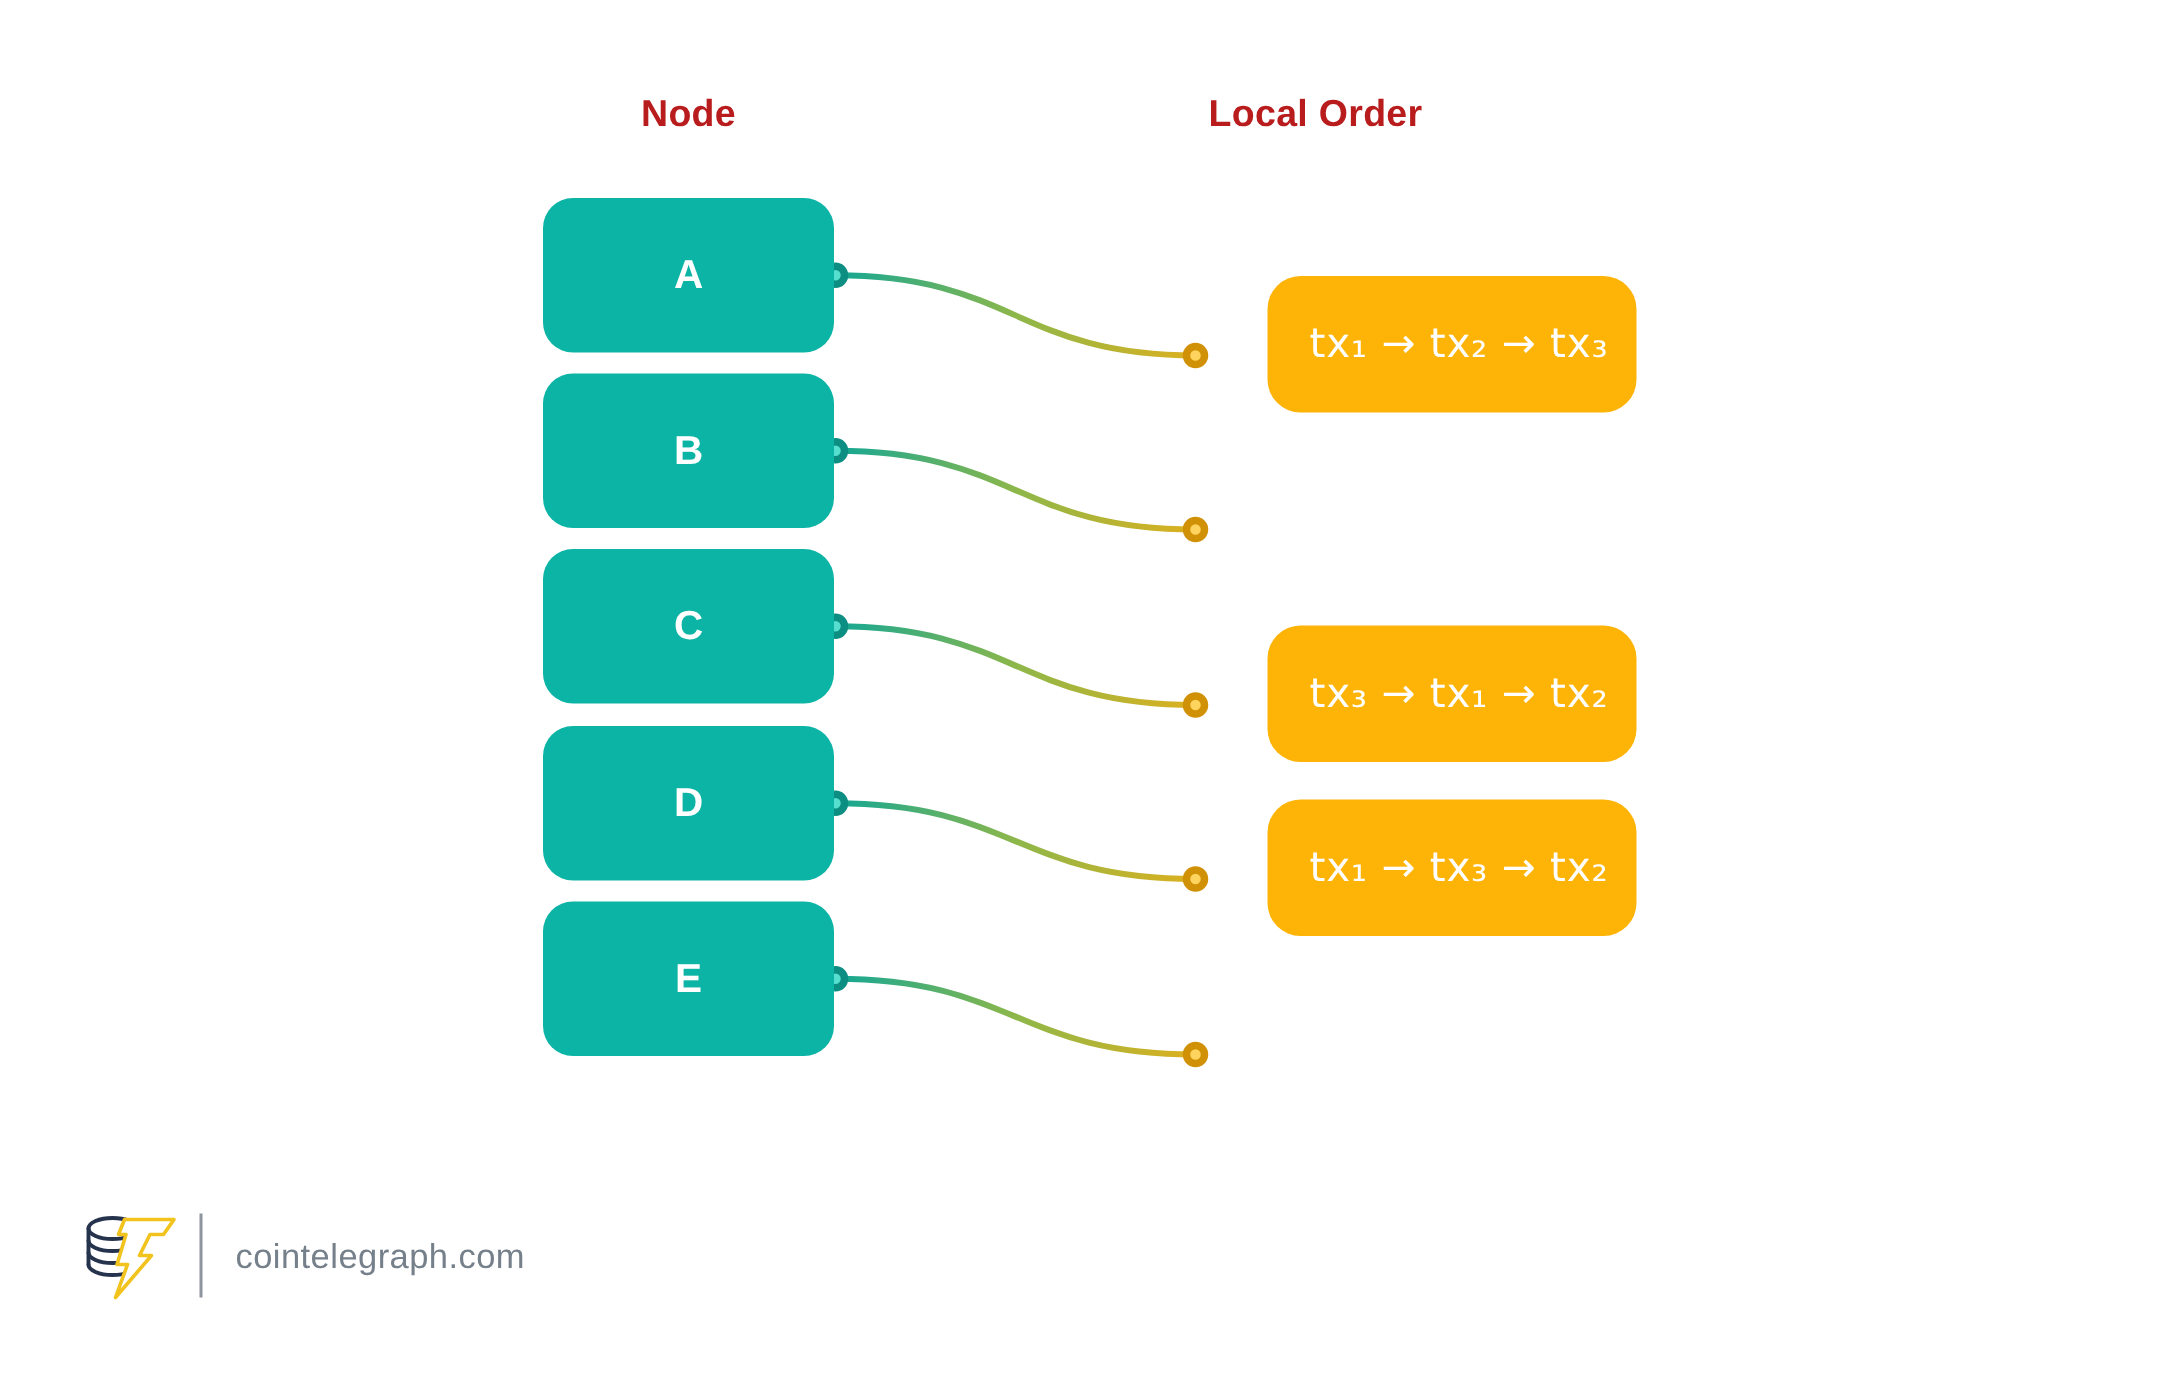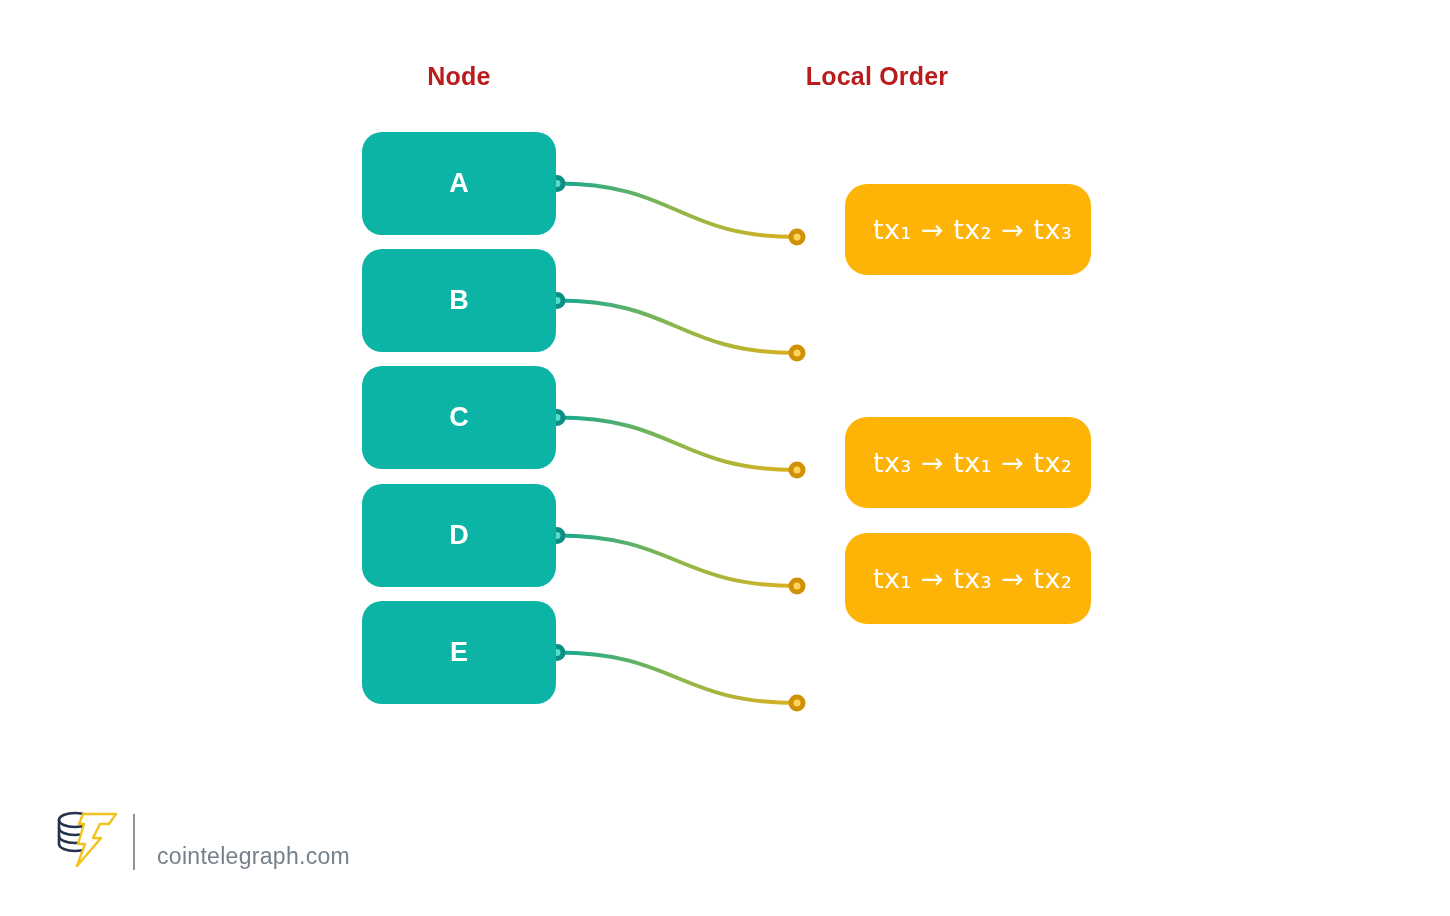--- a/index.html
+++ b/index.html
@@ -66,21 +66,21 @@
     margin-left: 48px;
   }
   .order-box span { white-space: nowrap; }
 
   .footer {
     position: absolute;
     left: 55px;
     top: 804px;
     height: 66px;
     display: flex;
-    align-items: flex-end;
+    align-items: center;
   }
   .footer-divider {
     width: 2px;
     height: 56px;
     background: #8E959E;
     margin: 0 22px 0 14px;
   }
   .footer-site {
     font-size: 23px;
     color: #75808B;

